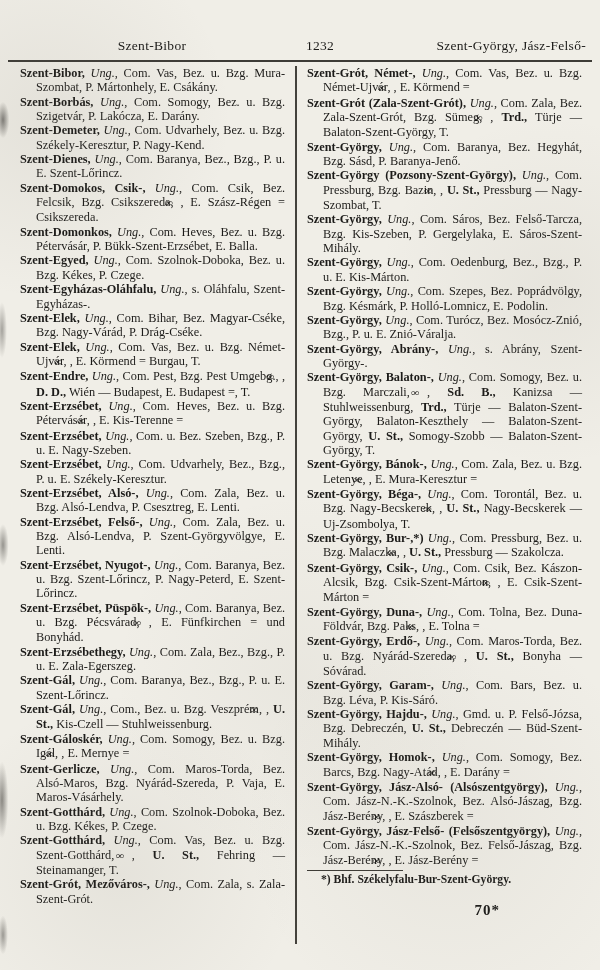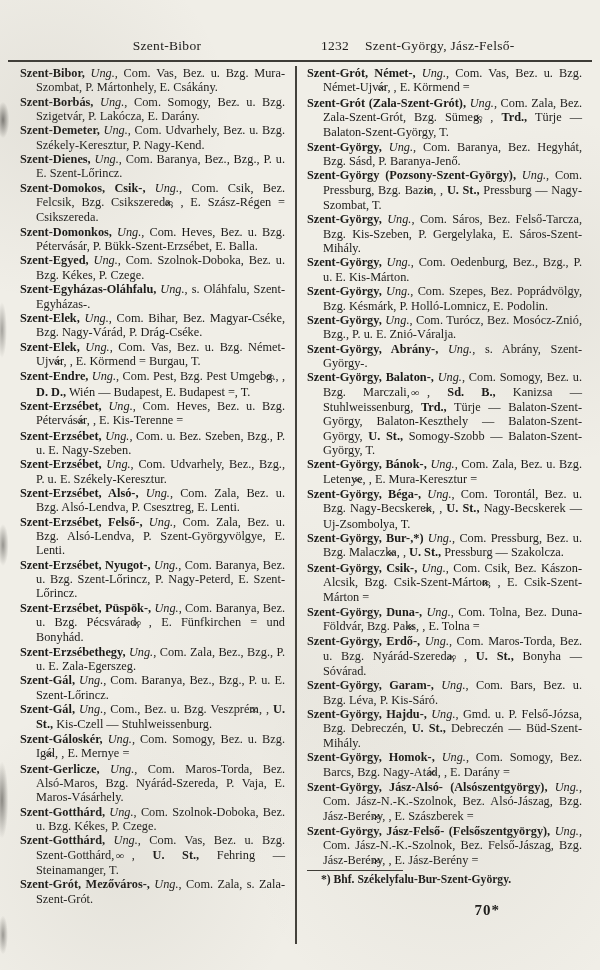--- a/index.html
+++ b/index.html
@@ -25,26 +25,26 @@
     background:
       radial-gradient(ellipse 9px 26px at 3px 120px, rgba(40,38,34,.55), transparent 70%),
       radial-gradient(ellipse 7px 40px at 2px 330px, rgba(40,38,34,.38), transparent 70%),
       radial-gradient(ellipse 8px 30px at 3px 545px, rgba(40,38,34,.45), transparent 70%),
       radial-gradient(ellipse 9px 55px at 2px 800px, rgba(40,38,34,.50), transparent 70%),
       radial-gradient(ellipse 7px 28px at 3px 935px, rgba(40,38,34,.42), transparent 70%);
   }
   .page-header{
     position:relative;
     display:flex;align-items:baseline;
-    padding:38px 14px 6px 29px;
+    padding:38px 14px 6px 14px;
   }
   .page-header .hw{font-size:13.5px;letter-spacing:.3px;}
   .hw-left{width:276px;text-align:center;}
   .page-num{width:60px;text-align:center;font-size:14.5px;}
-  .hw-right{flex:1;text-align:left;}
+  .hw-right{flex:1;text-align:right;}
   .header-rule{
     margin:0 8px;border:0;border-top:2px solid #3d3b36;height:0;
   }
   .columns{
     display:flex;align-items:stretch;padding:3px 6px 0 8px;
   }
   .col{width:287px;box-sizing:border-box;}
   .col-left{padding:1px 10px 0 12px;}
   .col-right{padding:1px 2px 0 10px;}
   .col-divider{

